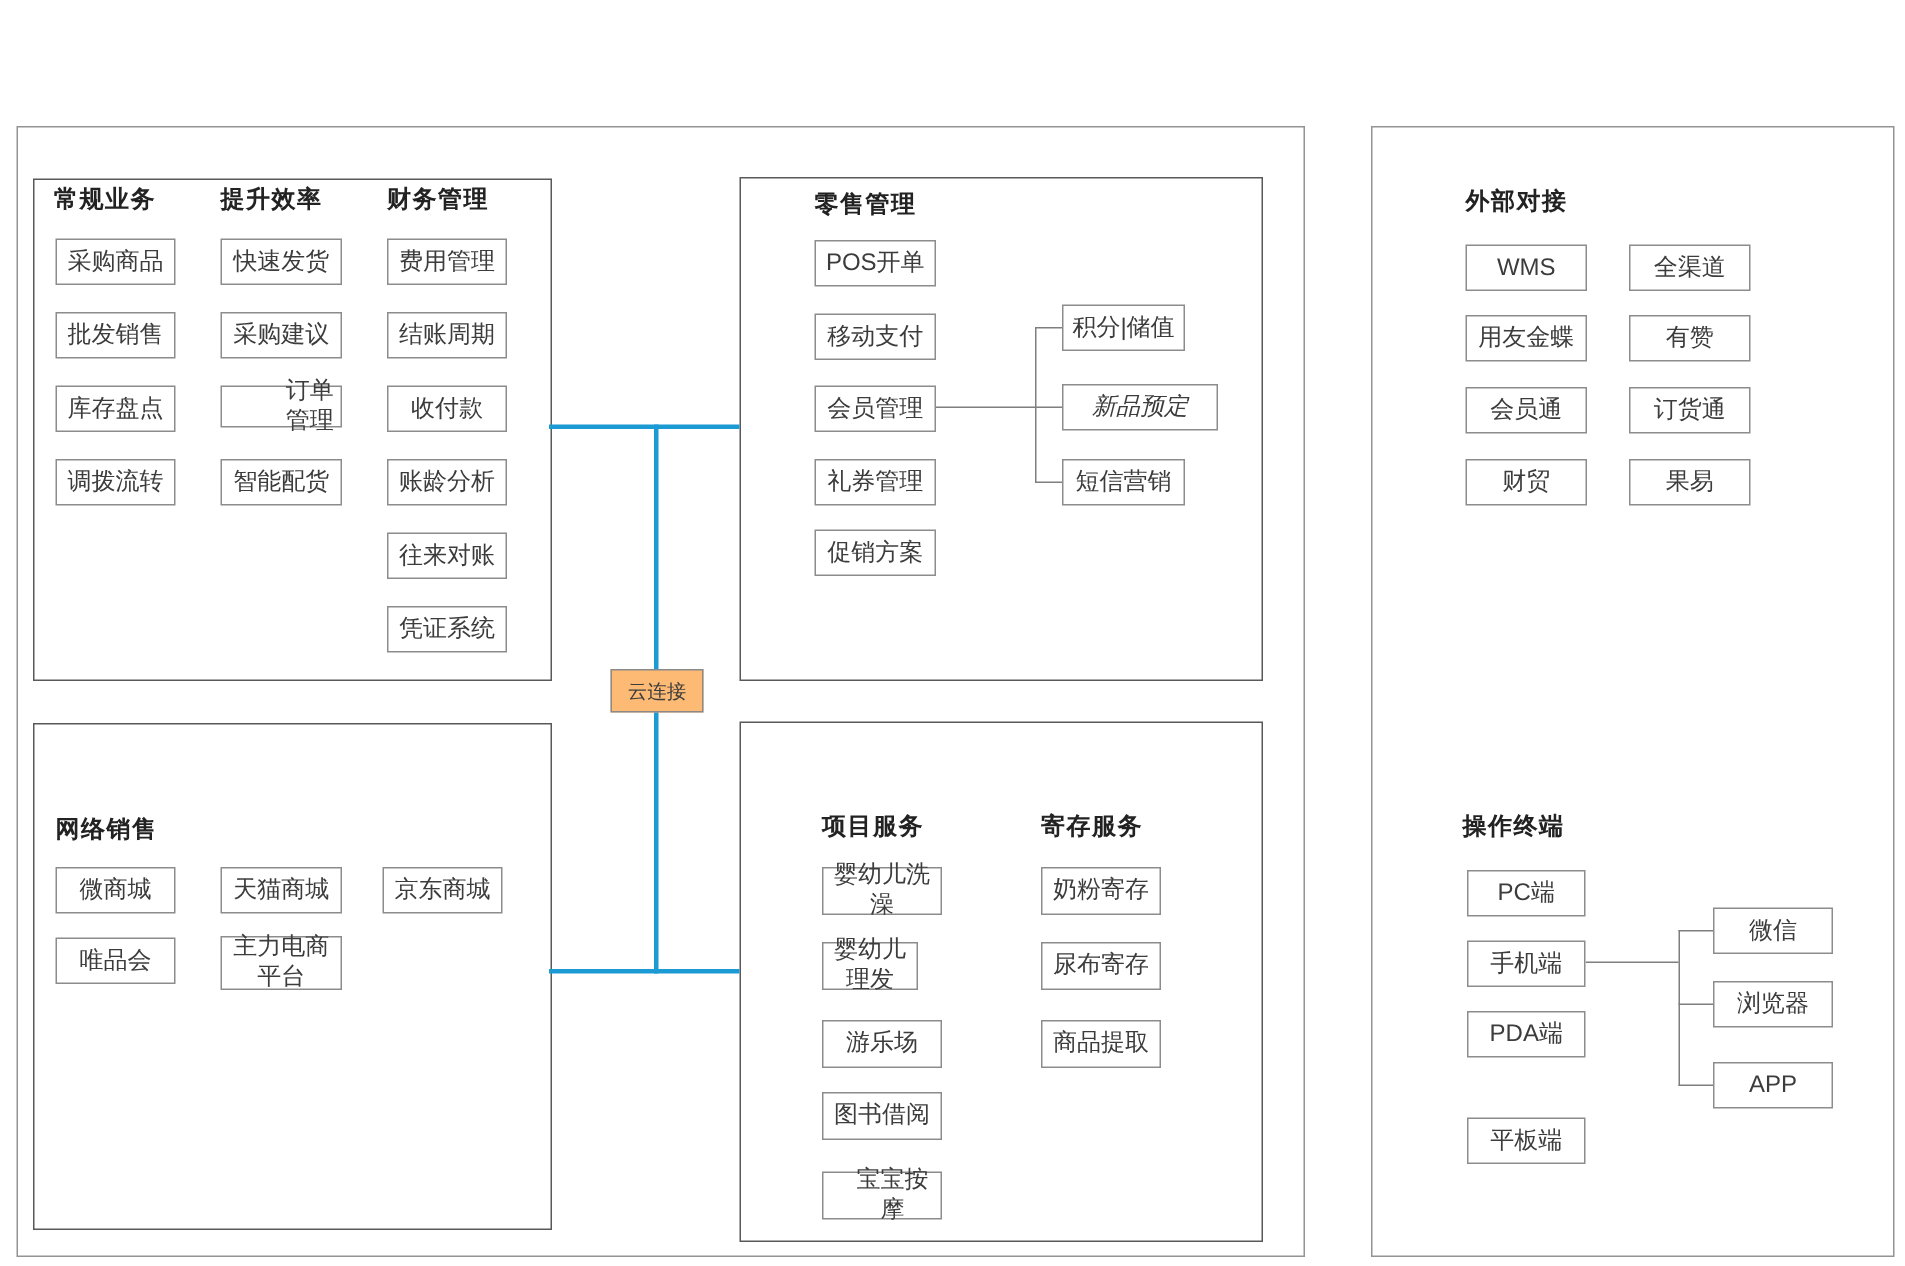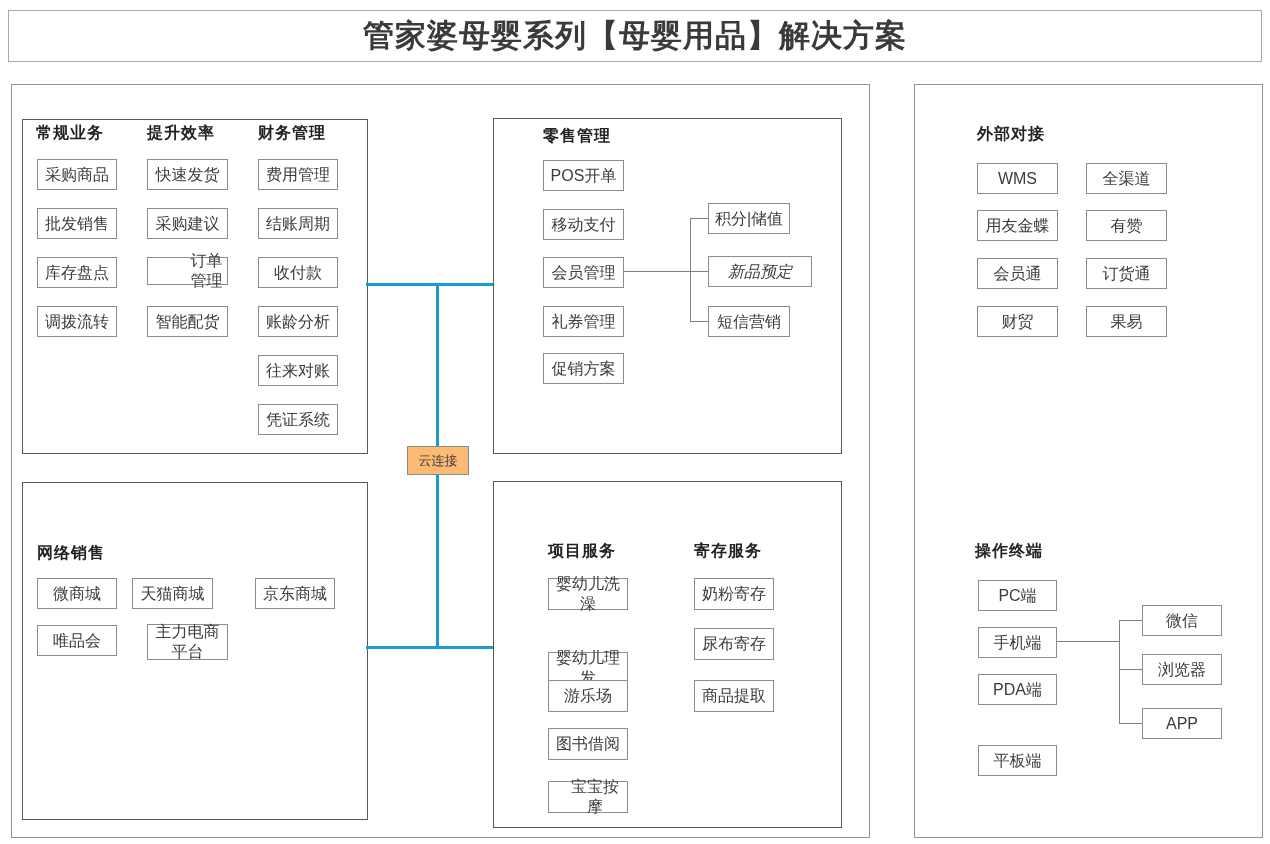--- a/index.html
+++ b/index.html
@@ -39,23 +39,20 @@
     box-sizing:border-box;border:1px solid #8a8a8a;background:#fdba74;
     display:flex;align-items:center;justify-content:center;
     font-size:13px;color:#3c3c3c;
   }
 </style>
 </head>
 <body>
 
 <div class="page">
 
-  <div class="title-box">
-    <div class="title-text">管家婆母婴系列【母婴用品】解决方案</div>
-  </div>
 
   <div class="container" id="main-panel"></div>
   <div class="container" id="side-panel"></div>
 
   <div class="section-box" id="box-core"></div>
   <div class="section-box" id="box-retail"></div>
   <div class="section-box" id="box-online"></div>
   <div class="section-box" id="box-services"></div>
 
   <div class="heading" style="left:36px;top:123px;">常规业务</div>
@@ -100,26 +97,26 @@
     <div class="node" style="left: 258px; top: 404px; width: 80px; height: 31px;">凭证系统</div>
     <div class="node" style="left: 543px; top: 160px; width: 81px; height: 31px;">POS开单</div>
     <div class="node" style="left: 543px; top: 209px; width: 81px; height: 31px;">移动支付</div>
     <div class="node" style="left: 543px; top: 257px; width: 81px; height: 31px;">会员管理</div>
     <div class="node" style="left: 543px; top: 306px; width: 81px; height: 31px;">礼券管理</div>
     <div class="node" style="left: 543px; top: 353px; width: 81px; height: 31px;">促销方案</div>
     <div class="node" style="left: 708px; top: 203px; width: 82px; height: 31px;">积分|储值</div>
     <div class="node" style="left: 708px; top: 256px; width: 104px; height: 31px; font-style: italic;">新品预定</div>
     <div class="node" style="left: 708px; top: 306px; width: 82px; height: 31px;">短信营销</div>
     <div class="node" style="left: 37px; top: 578px; width: 80px; height: 31px;">微商城</div>
-    <div class="node" style="left: 132px; top: 578px; width: 81px; height: 31px;">天猫商城</div>
+    <div class="node" style="left: 147px; top: 578px; width: 81px; height: 31px;">天猫商城</div>
     <div class="node" style="left: 255px; top: 578px; width: 80px; height: 31px;">京东商城</div>
     <div class="node" style="left: 37px; top: 625px; width: 80px; height: 31px;">唯品会</div>
     <div class="node" style="left: 147px; top: 624px; width: 81px; height: 36px;">主力电商平台</div>
     <div class="node" style="left: 548px; top: 578px; width: 80px; height: 32px;">婴幼儿洗澡</div>
-    <div class="node" style="left: 548px; top: 628px; width: 80px; height: 32px; margin-top: 24px;">婴幼儿理发</div>
+    <div class="node" style="left: 548px; top: 628px; width: 64px; height: 32px;">婴幼儿理发</div>
     <div class="node" style="left: 548px; top: 680px; width: 80px; height: 32px;">游乐场</div>
     <div class="node" style="left: 548px; top: 728px; width: 80px; height: 32px;">图书借阅</div>
     <div class="node" style="left: 548px; top: 781px; width: 80px; height: 32px; padding-left: 16px;">宝宝按摩</div>
     <div class="node" style="left: 694px; top: 578px; width: 80px; height: 32px;">奶粉寄存</div>
     <div class="node" style="left: 694px; top: 628px; width: 80px; height: 32px;">尿布寄存</div>
     <div class="node" style="left: 694px; top: 680px; width: 80px; height: 32px;">商品提取</div>
     <div class="node" style="left: 977px; top: 163px; width: 81px; height: 31px;">WMS</div>
     <div class="node" style="left: 977px; top: 210px; width: 81px; height: 31px;">用友金蝶</div>
     <div class="node" style="left: 977px; top: 258px; width: 81px; height: 31px;">会员通</div>
     <div class="node" style="left: 977px; top: 306px; width: 81px; height: 31px;">财贸</div>

